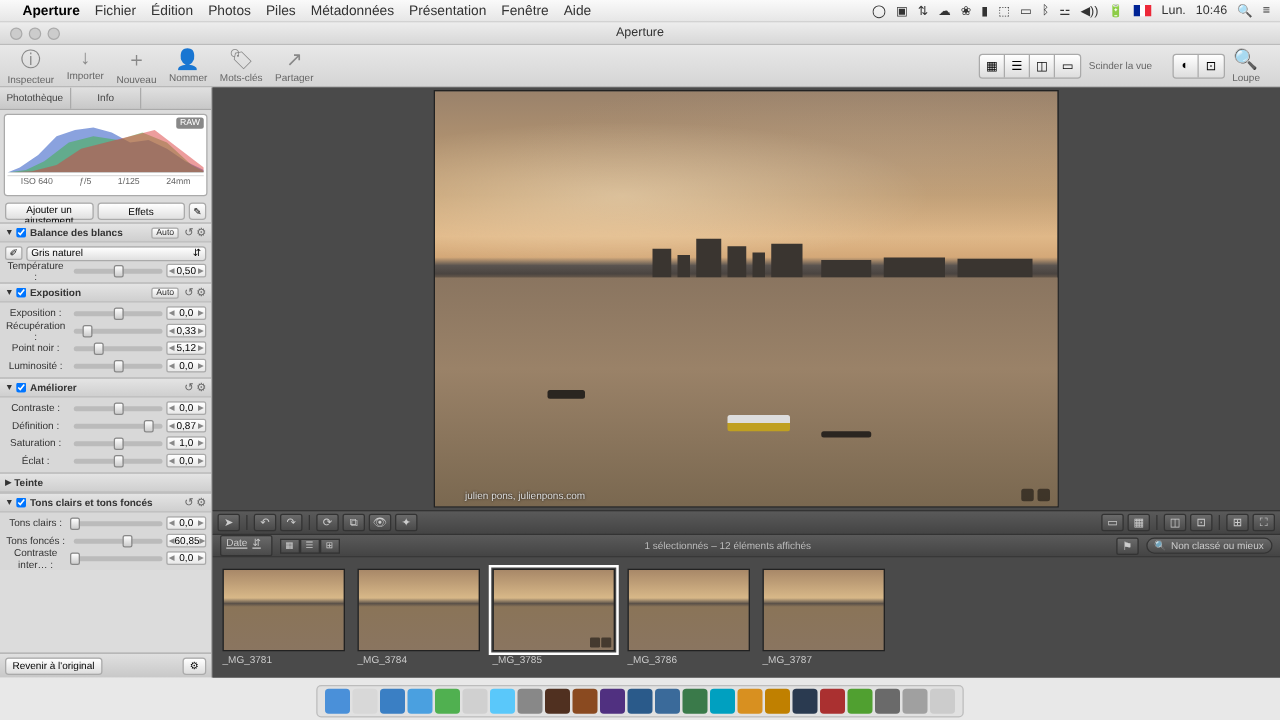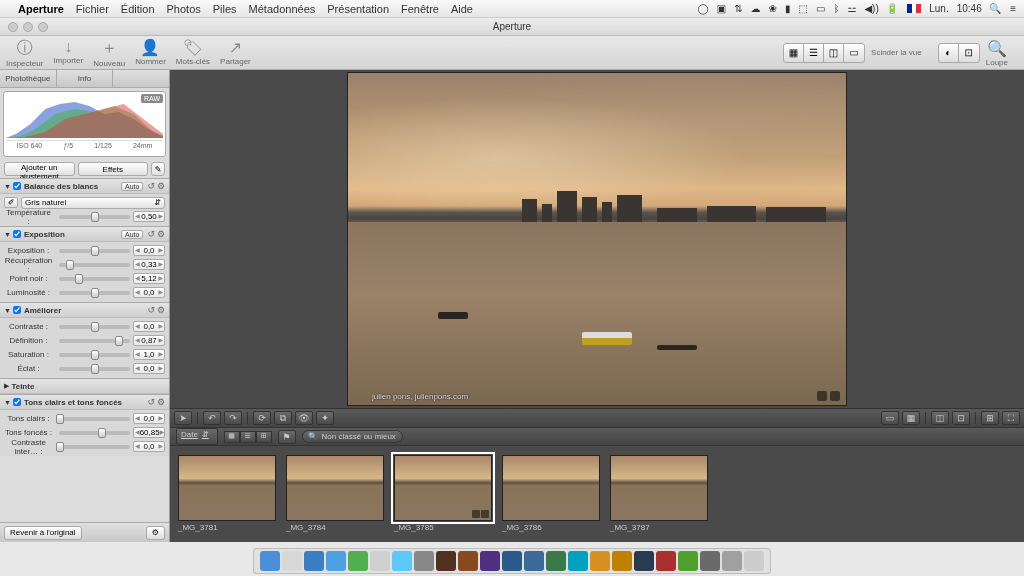--- a/index.html
+++ b/index.html
@@ -478,20 +478,21 @@
     <div class="filter-bar">
       <div class="sort">
           <span>Date</span>
           <span>⇵</span>
         </div>
       <div class="view-mode">
         <div>▦</div>
         <div>☰</div>
         <div>⊞</div>
       </div>
+      <div class="status">1 sélectionnés – 12 éléments affichés</div>
       <div class="vt-btn">⚑</div>
       <div class="search">
           <span>🔍</span>
           <span>Non classé ou mieux</span>
         </div>
     </div>
 
     <div class="filmstrip" id="filmstrip">
         <div class="thumb-item">
           <div class="thumb-img ">

